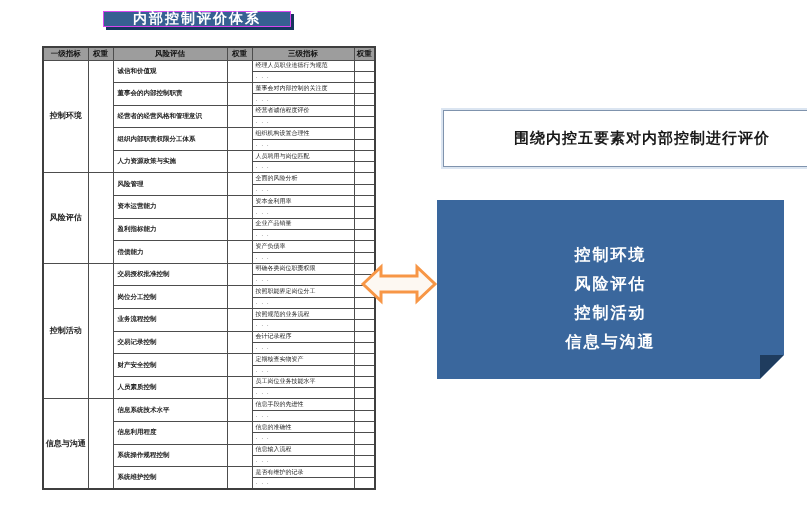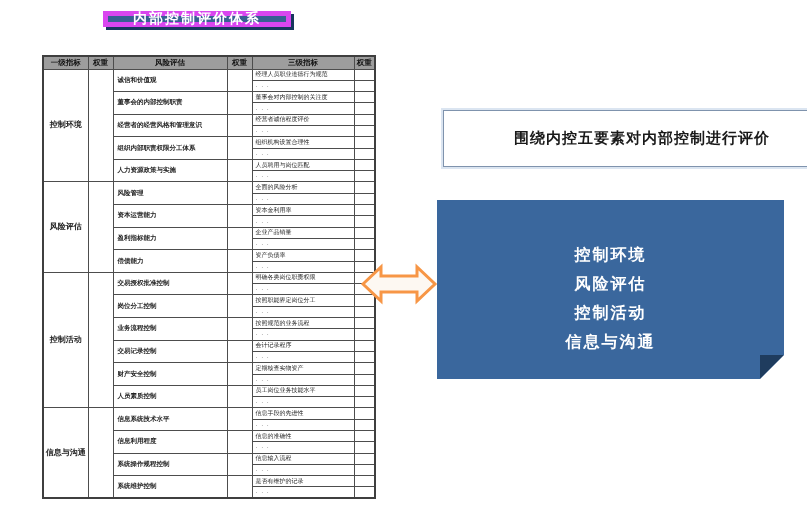--- a/index.html
+++ b/index.html
@@ -2,27 +2,27 @@
 <html><head>
 <meta charset="utf-8">
 <style>
   * { margin:0; padding:0; box-sizing:border-box; }
   html,body { width:807px; height:518px; background:#ffffff; overflow:hidden;
               font-family:"Liberation Sans","DejaVu Sans",sans-serif; }
   .stage { position:relative; width:807px; height:518px; background:#fff; }
 
   
   .banner { position:absolute; left:103px; top:11px; width:188px; height:16px;
-            background:#376092; border:5px solid #d946ef;
+            background:#376092; border:1px solid #d946ef;
             box-shadow:3px 3px 0 #17375e;
             display:flex; align-items:center; justify-content:center;
             color:#ffffff; font-weight:bold; font-size:14px; letter-spacing:2px; }
 
   
-  .tbl-wrap { position:absolute; left:22px; top:55px; width:395px;padding-left:20px; }
+  .tbl-wrap { position:absolute; left:22px; top:46px; width:395px;padding-left:20px; }
   table.ind { border-collapse:collapse; table-layout:fixed; width:332px;
               border:2px solid #3f3f3f; }
   table.ind th, table.ind td { border:1px solid #4d4d4d; overflow:hidden;
               white-space:nowrap; text-overflow:clip; }
   table.ind th { background:#9d9d9d; color:#111; font-size:7.5px; font-weight:bold;
               height:13px; text-align:center; }
   table.ind td { height:11.3px; background:#fff; color:#222; }
   td.c-l1 { font-size:8px; font-weight:bold; text-align:center; color:#333;
             white-space:normal; line-height:1.3; }
   td.c-l2 { font-size:6.5px; font-weight:bold; color:#333; padding-left:4px; }

